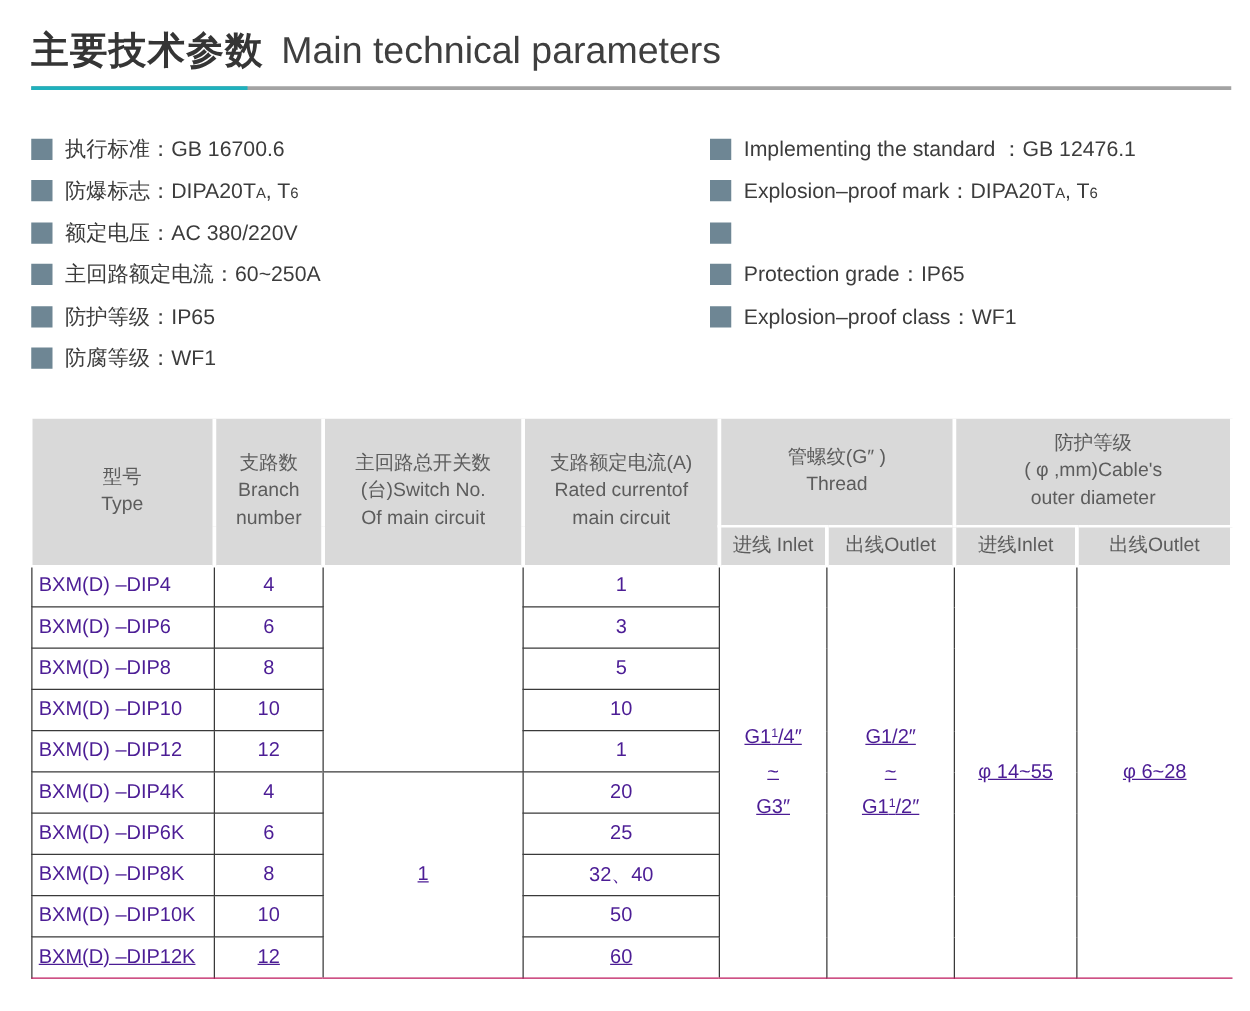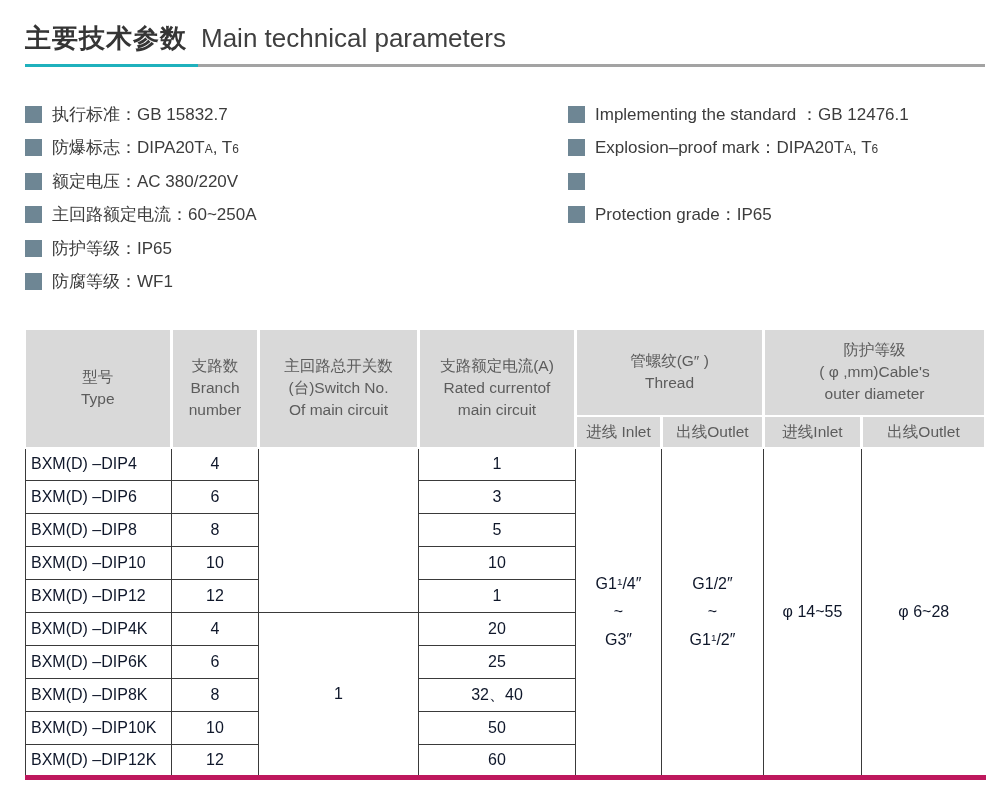--- a/index.html
+++ b/index.html
@@ -5,21 +5,21 @@
   * { box-sizing: border-box; }
   html,body { margin:0; padding:0; }
   body {
     width:1000px; height:809px; background:#ffffff; overflow:hidden;
     font-family:"Liberation Sans","DejaVu Sans",sans-serif;
     color:#3a3a3a; position:relative;
   }
   .page { padding:22px 15px 0 25px; width:1000px; }
 
   
-  .page-header h1 { margin:0; font-size:26px; line-height:1.25; white-space:nowrap; }
+  .page-header h1 { margin:0; font-size:30px; line-height:1.25; white-space:nowrap; }
   .title-zh { font-weight:bold; color:#353535; letter-spacing:1px; }
   .title-en { font-weight:normal; color:#3f3f3f; margin-left:14px; }
   .rule { position:relative; margin-top:9px; height:3px; width:960px; background:#a3a3a3; }
   .rule-accent { position:absolute; left:0; top:0; height:3px; width:173px; }
 
   
   .specs { display:flex; margin-top:31px; width:960px; }
   .spec-col { display:flex; flex-direction:column; }
   .spec-col.left  { flex:0 0 543px; }
   .spec-col.right { flex:1 1 auto; }
@@ -32,24 +32,24 @@
     background:#d9d9d9; color:#5c5c5c; font-weight:normal;
     border-right:3px solid #ffffff; border-bottom:2px solid #ffffff;
     font-size:15.5px; line-height:1.42; text-align:center; vertical-align:middle;
     padding:4px 2px;
   }
   tr.hdr-main { height:86px; }
   tr.hdr-sub  { height:32px; }
   tbody td {
     border-right:1px solid #3a3a3a; border-bottom:1px solid #3a3a3a;
     height:33px; padding:0 2px; text-align:center; vertical-align:middle;
-    font-size:16px; color:#0f172a; background:#ffffff;
+    font-size:16px; color:#4c1d95; background:#ffffff;
   }
   td.c-type { border-left:1px solid #3a3a3a; text-align:left; padding-left:5px; white-space:nowrap; }
-  tbody tr:last-child td, tbody td.to-bottom { border-bottom:5px solid #be185d; }
+  tbody tr:last-child td, tbody td.to-bottom { border-bottom:1px solid #be185d;text-decoration:underline; }
   td.noright { border-right:none; }
   td.mid { line-height:1.75; }
   .sm  { font-size:0.70em; }
   .sup { font-size:0.62em; vertical-align:0.45em; }
 </style>
 </head>
 <body>
 
 <div class="page">
 
@@ -57,21 +57,21 @@
     <h1><span class="title-zh">主要技术参数</span><span class="title-en">Main technical parameters</span></h1>
     <div class="rule">
       <span class="rule-accent" style="background:#1FB1BD"></span>
     </div>
   </div>
 
   <div class="specs">
     <div class="spec-col left">
       <div class="spec-item">
           <span class="bullet"></span>
-          <span>执行标准：GB 15832.7</span>
+          <span>执行标准：GB 16700.6</span>
         </div>
       <div class="spec-item">
           <span class="bullet"></span>
           <span>防爆标志：DIPA20T<span class="sm">A</span>, T<span class="sm">6</span></span>
         </div>
       <div class="spec-item">
           <span class="bullet"></span>
           <span>额定电压：AC 380/220V</span>
         </div>
       <div class="spec-item">
@@ -95,20 +95,24 @@
       <div class="spec-item">
           <span class="bullet"></span>
           <span>Explosion–proof mark：DIPA20T<span class="sm">A</span>, T<span class="sm">6</span></span>
         </div>
       <div class="spec-item">
           <span class="bullet"></span>
         </div>
       <div class="spec-item">
           <span class="bullet"></span>
           <span>Protection grade：IP65</span>
+        </div>
+      <div class="spec-item">
+          <span class="bullet"></span>
+          <span>Explosion–proof class：WF1</span>
         </div>
     </div>
   </div>
 
   <table class="params">
     <colgroup>
       <col style="width:146px">
         <col style="width:87px">
         <col style="width:160px">
         <col style="width:157px">

